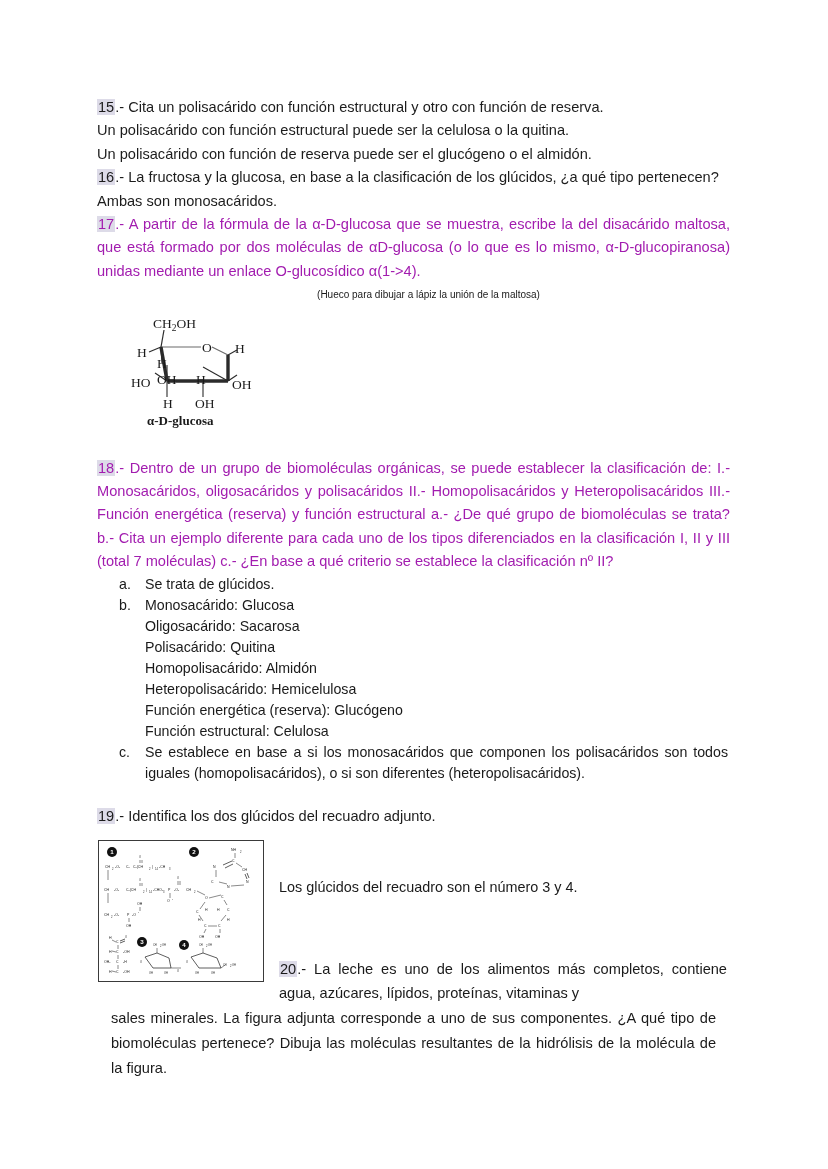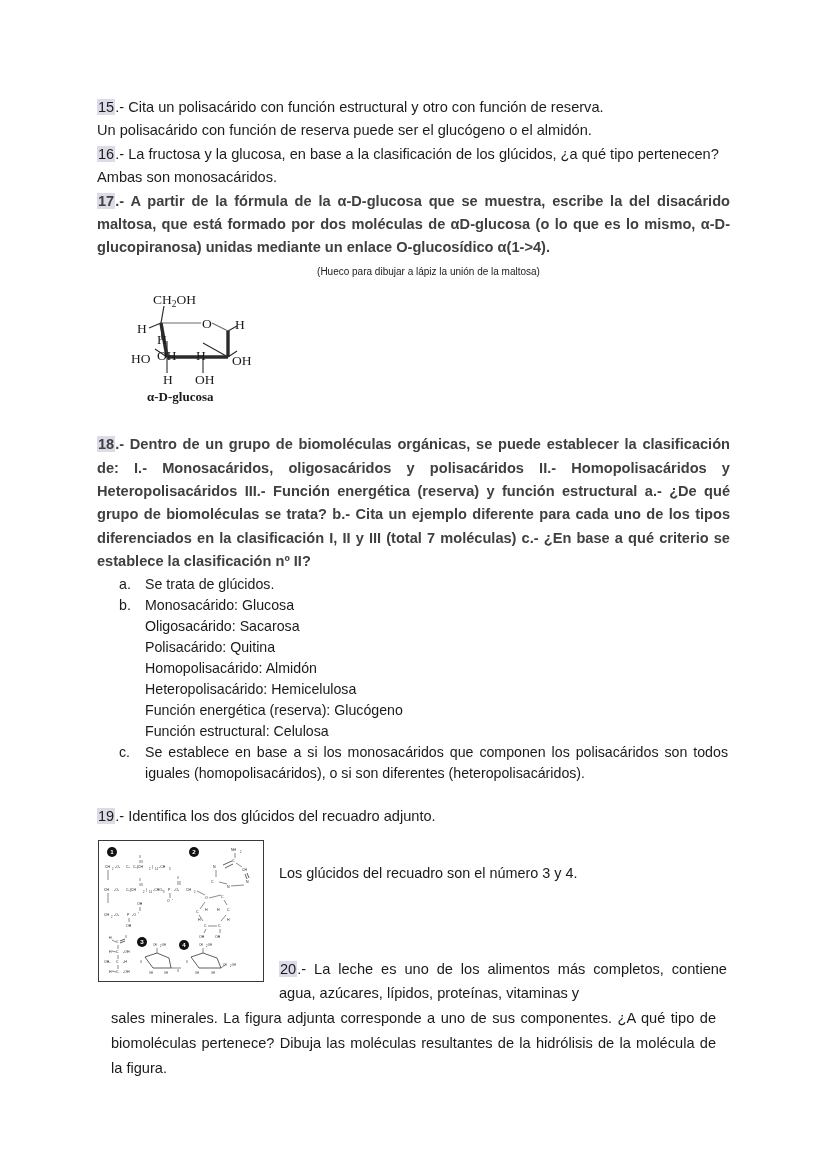--- a/index.html
+++ b/index.html
@@ -37,22 +37,21 @@
     font-size: 14.6px;
     line-height: 23.4px;
     color: #1c1c1c;
   }
   p.just {
     margin: 0;
     font-size: 14.6px;
     line-height: 23.4px;
     text-align: justify;
     text-justify: inter-word;
-    color: #404040;
-    font-weight: bold;
+    color: #a21caf;
   }
   .center-note {
     margin: 0;
     font-size: 10px;
     line-height: 23.4px;
     text-align: center;
     padding-left: 30px;
   }
   
   .glucose-wrap {
@@ -126,21 +125,21 @@
   .fig-box svg { display: block; }
   .bubble { fill: #111; }
   .bubble-t { fill: #fff; font-family: "Liberation Sans", sans-serif; font-size: 6.2px; font-weight: bold; text-anchor: middle; }
   .mini { font-family: "Liberation Sans", sans-serif; font-size: 3.5px; fill: #1a1a1a; }
   .mini-s { font-family: "Liberation Sans", sans-serif; font-size: 2.6px; fill: #1a1a1a; }
   .mline { stroke: #2a2a2a; stroke-width: 0.55; fill: none; }
   .mline2 { stroke: #2a2a2a; stroke-width: 0.75; fill: none; }
   .fig-caption-19 {
     position: absolute;
     left: 182px;
-    top: 8px;
+    top: 22px;
     width: 448px;
     font-size: 14.4px;
     line-height: 22px;
   }
   .q20-indent {
     position: absolute;
     left: 182px;
     top: 110px;
     width: 448px;
     font-size: 14.6px;
@@ -155,20 +154,21 @@
     text-align: justify;
   }
 </style>
 </head>
 <body>
 
 <div class="page">
   <div class="content">
 
     <p class="line"><span class="qnum">15</span><span>.- Cita un polisacárido con función estructural y otro con función de reserva.</span></p>
+    <p class="line">Un polisacárido con función estructural puede ser la celulosa o la quitina.</p>
     <p class="line">Un polisacárido con función de reserva puede ser el glucógeno o el almidón.</p>
 
     <p class="line"><span class="qnum">16</span><span>.- La fructosa y la glucosa, en base a la clasificación de los glúcidos, ¿a qué tipo pertenecen?</span></p>
     <p class="line">Ambas son monosacáridos.</p>
 
     <p class="just"><span class="qnum">17</span><span>.- A partir de la fórmula de la α-D-glucosa que se muestra, escribe la del disacárido maltosa, que está formado por dos moléculas de αD-glucosa (o lo que es lo mismo, α-D-glucopiranosa) unidas mediante un enlace O-glucosídico α(1-&gt;4).</span></p>
     <p class="center-note">(Hueco para dibujar a lápiz la unión de la maltosa)</p>
 
     <div class="glucose-wrap">
       <svg width="130" height="122" viewBox="0 0 130 122">

